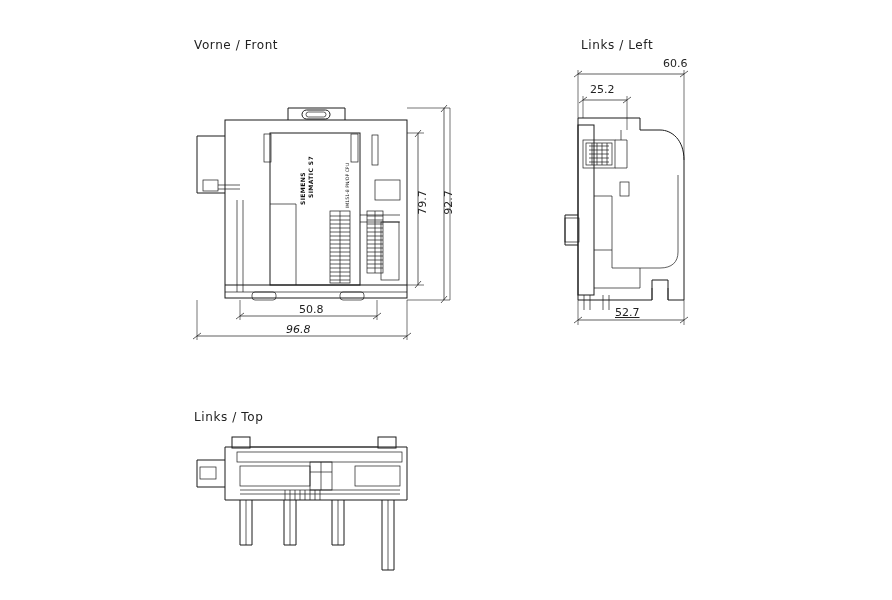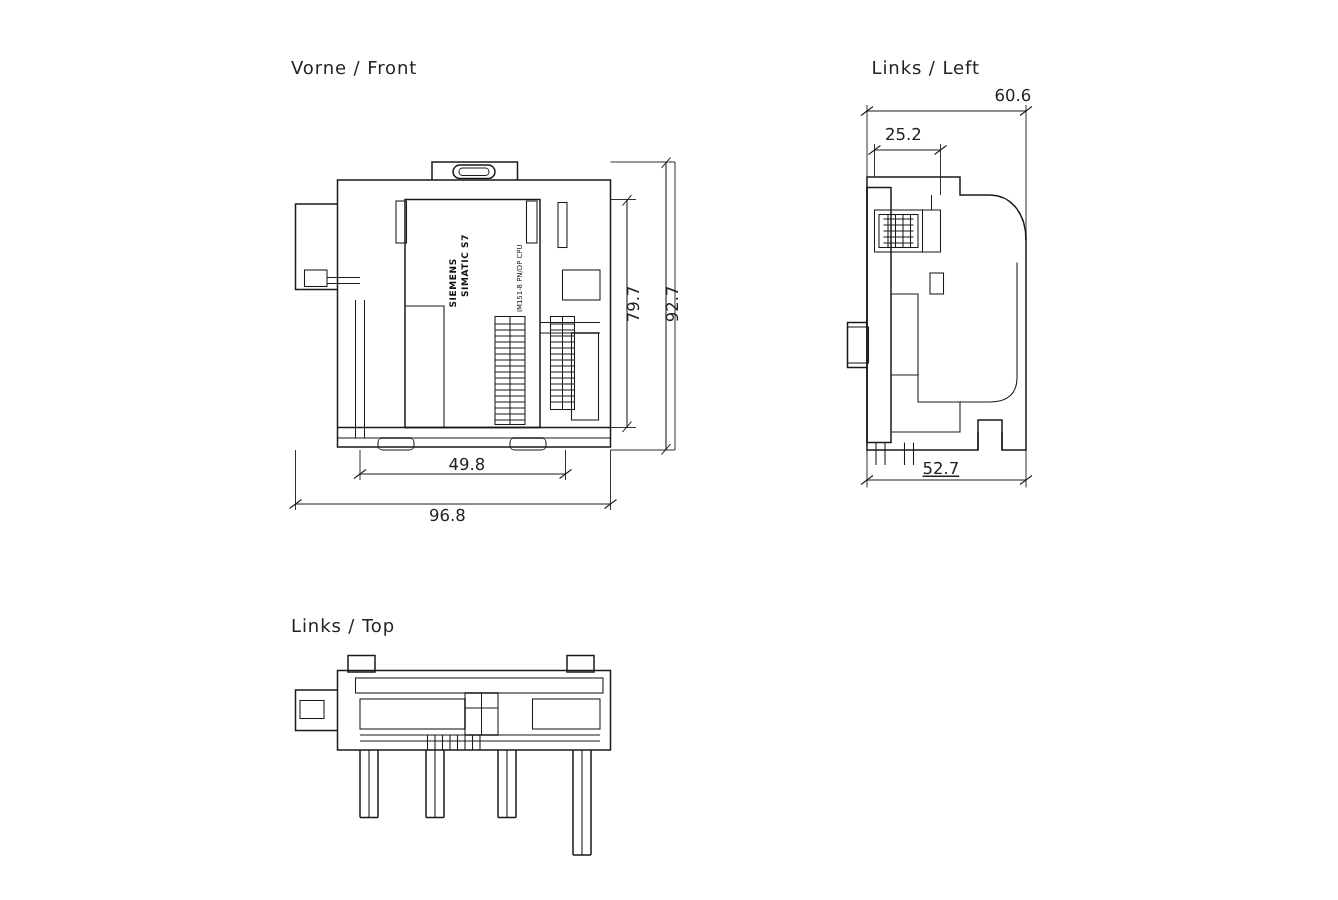--- a/index.html
+++ b/index.html
@@ -220,20 +220,20 @@
     <path class="ln" d="M332 500 L332 545 M344 500 L344 545 M332 545 L344 545"></path>
     <path class="ln" d="M382 500 L382 570 M394 500 L394 570 M382 570 L394 570"></path>
     <path class="ln-thin" d="M246 500 L246 545 M290 500 L290 545 M338 500 L338 545 M388 500 L388 570"></path>
   </g>
 </svg>
 
 <div class="siemens-text" style="left:299px; top:205px;">SIEMENS</div>
 <div class="siemens-text" style="left:307px; top:198px;">SIMATIC S7</div>
 <div class="tiny-text" style="left:345px; top:208px;">IM151-8 PN/DP CPU</div>
 
-<div class="dim-label" style="left:299px; top:303px;">49.8</div>
-<div class="dim-label" style="left:286px; top:337px;">96.8</div>
+<div class="dim-label" style="left:299px; top:303px;">50.8</div>
+<div class="dim-label" style="left:286px; top:323px;font-style:italic;">96.8</div>
 <div class="dim-label vert" style="left:410px; top:196px; transform: rotate(-90deg);">79.7</div>
 <div class="dim-label vert" style="left:436px; top:196px; transform: rotate(-90deg);">92.7</div>
 
 <div class="dim-label" style="left:615px; top:57px;margin-left:48px;">60.6</div>
 <div class="dim-label" style="left:590px; top:83px;">25.2</div>
 <div class="dim-label" style="left:615px; top:306px;text-decoration:underline;">52.7</div>
 
 </body></html>

